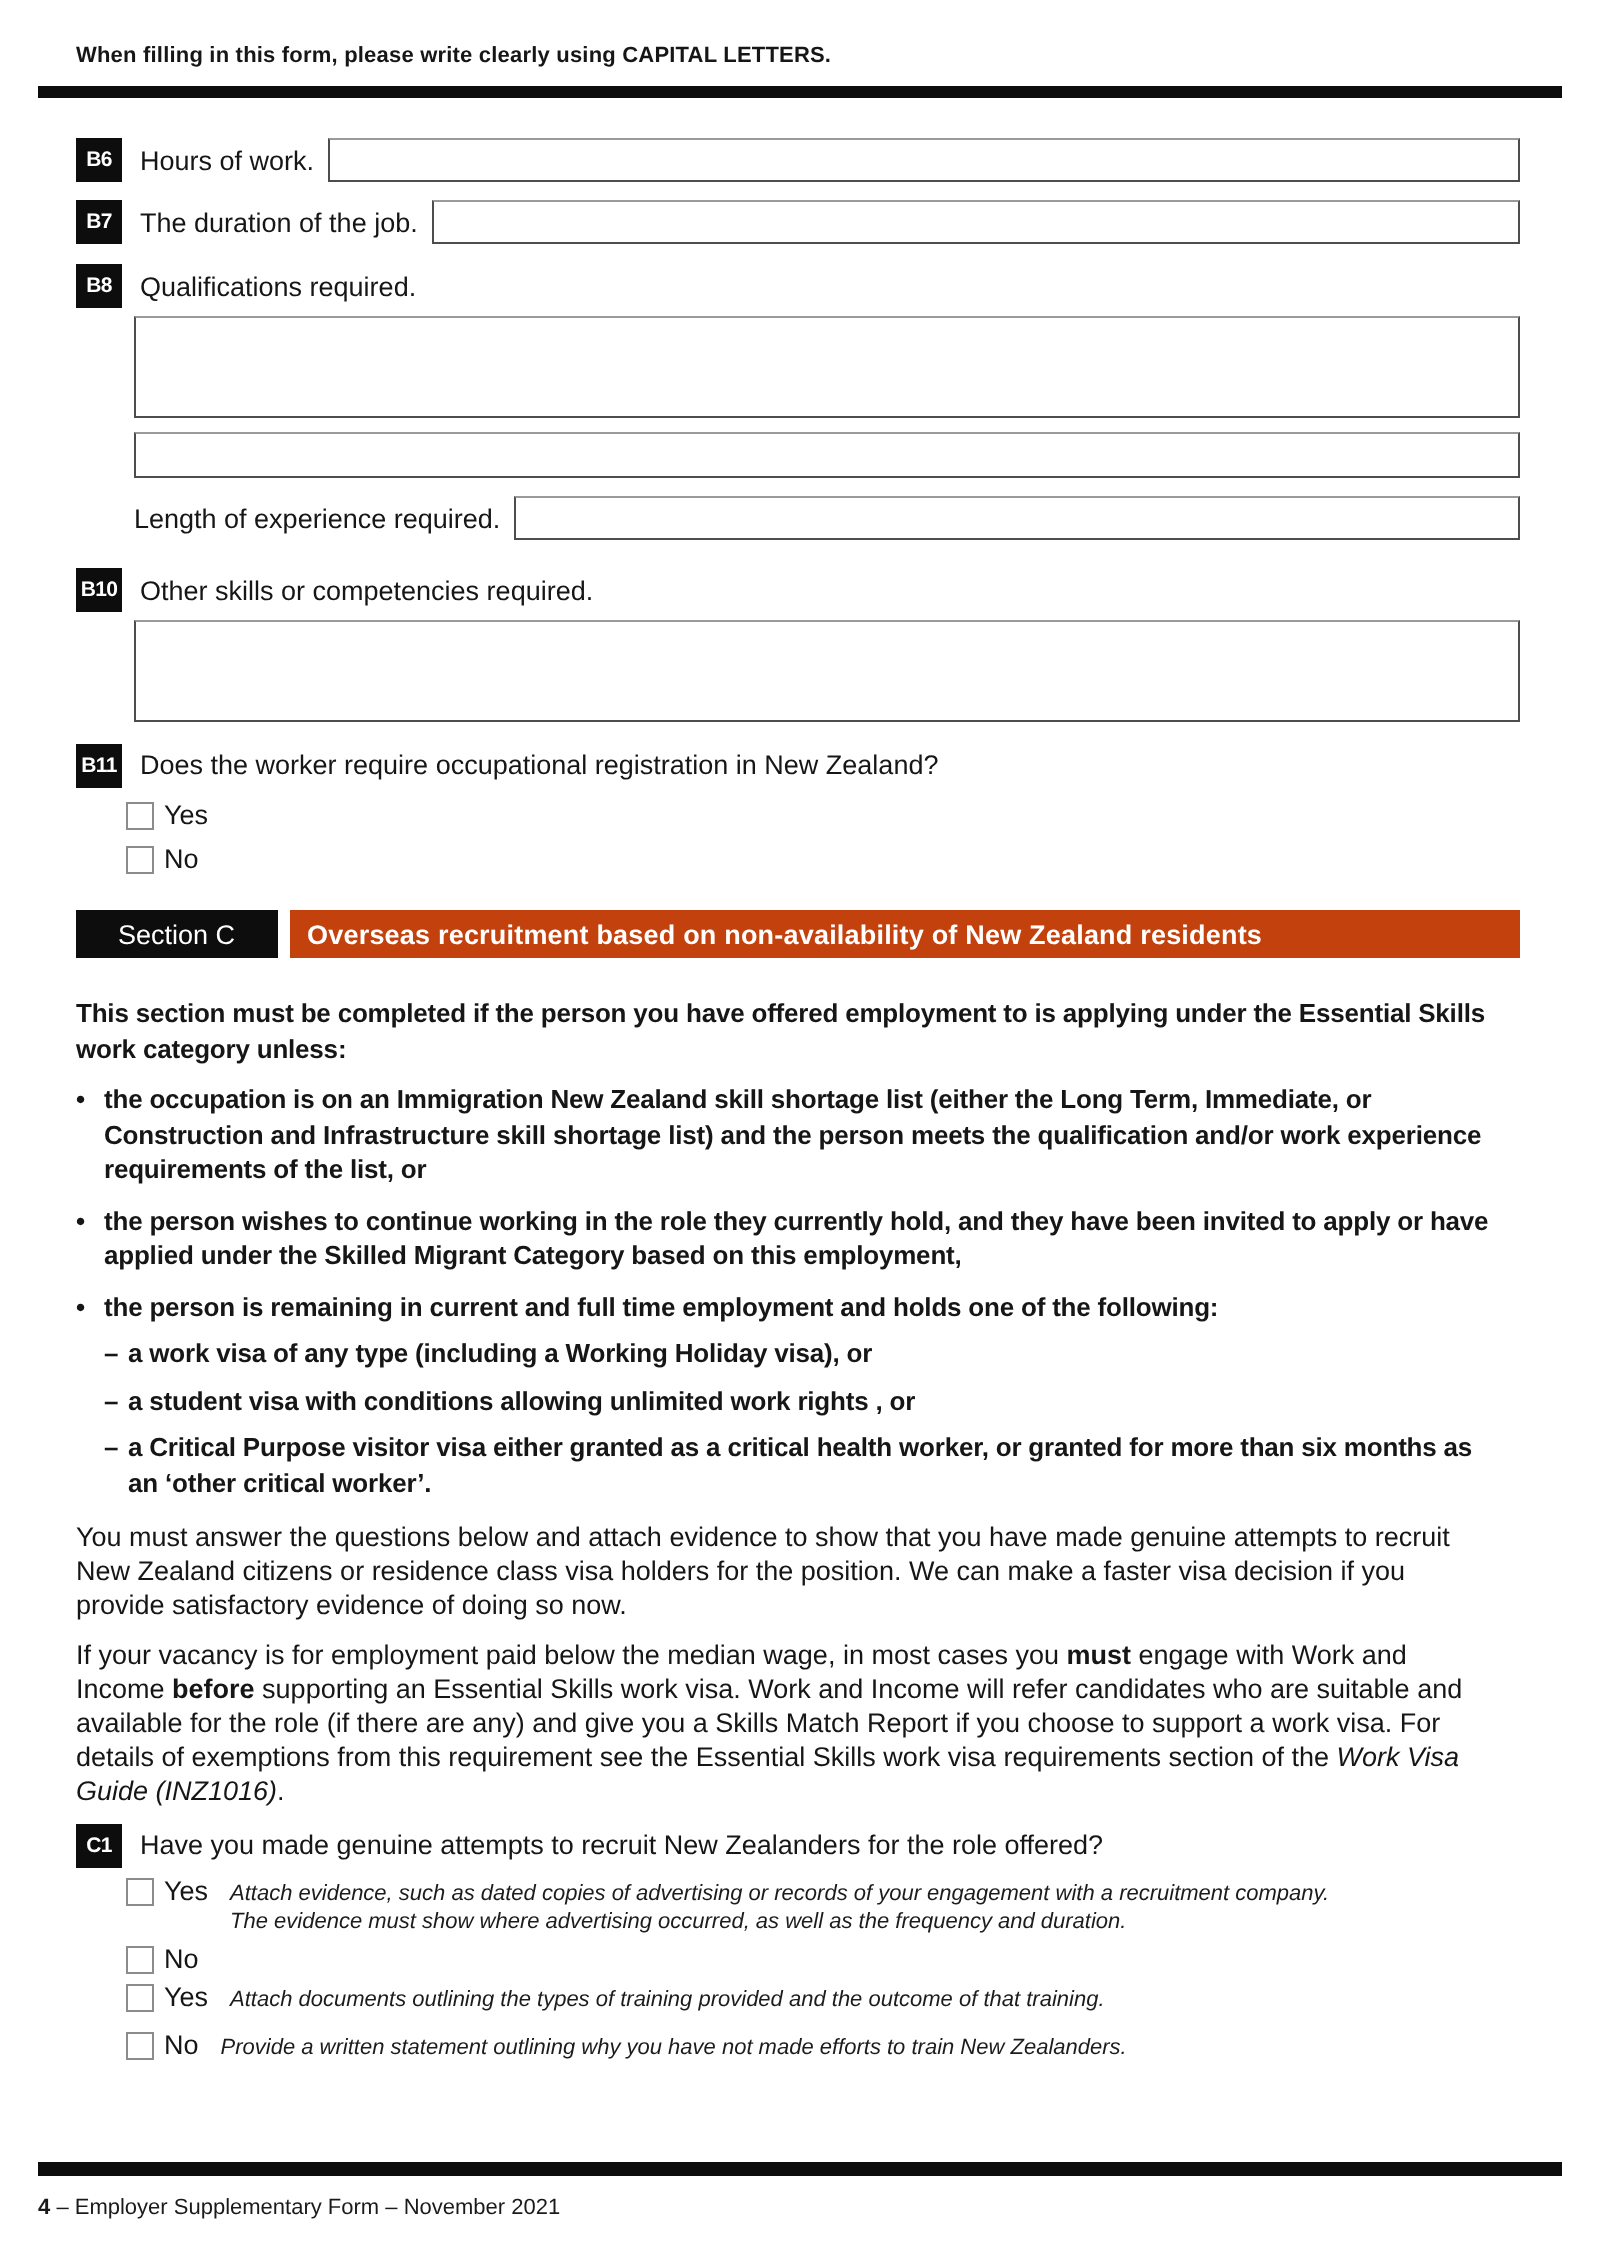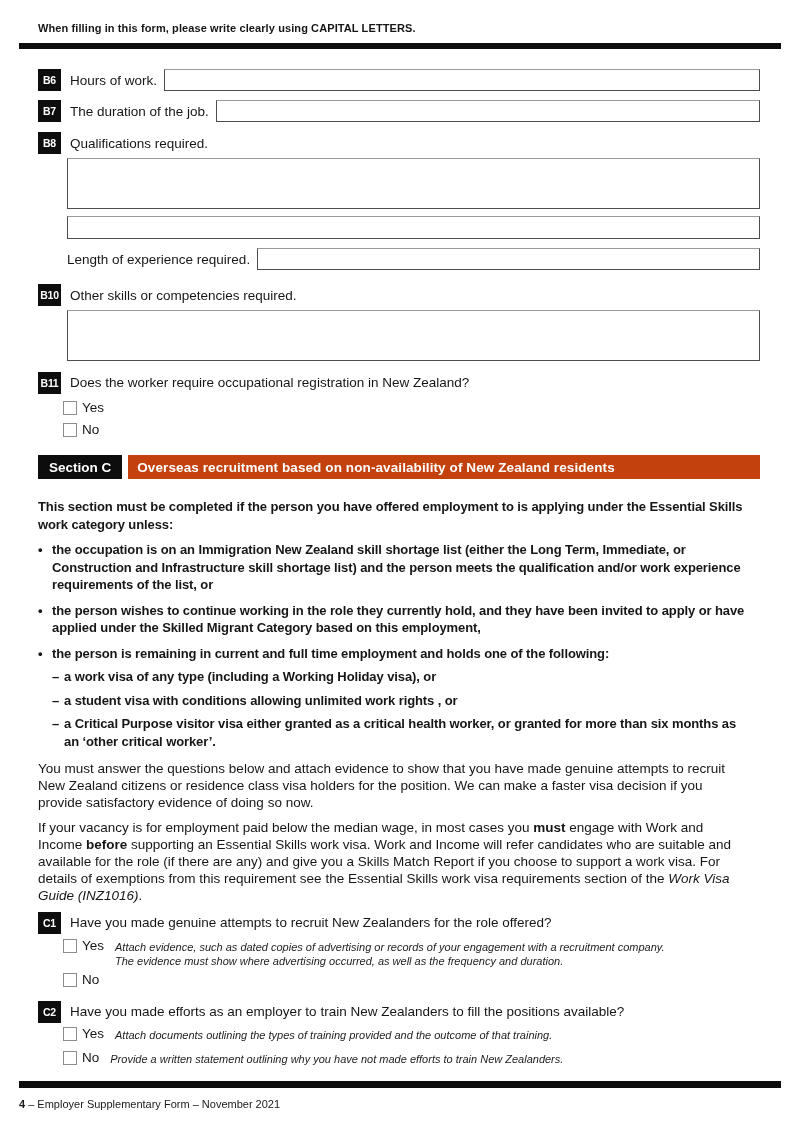--- a/index.html
+++ b/index.html
@@ -41,22 +41,22 @@
   .inline-row .flabel { margin-left: 0; }
 
   .yn-row { display: flex; align-items: flex-start; margin: 6px 0 0 25px; }
   .checkbox { flex: 0 0 auto; width: 14px; height: 14px; border: 1px solid #8c8c8c; background: #fff; margin-top: 1px; }
   .yn-label { font-size: 13.5px; margin-left: 5px; line-height: 16px; }
   .yn-note { font-size: 11px; font-style: italic; margin-left: 11px; line-height: 14px; padding-top: 2px; color: #1c1c1c; }
   .yn-note.wrap { max-width: 560px; }
 
   .section-header { display: flex; margin-top: 17px; height: 24px; }
   .section-badge {
-    background: #0d0d0d; color: #fff; font-size: 13.5px; font-weight: bold;
-    display: flex; align-items: center; padding: 0 11px; flex: 0 0 auto;
+    background: #0d0d0d; color: #fff; font-size: 13.5px; font-weight: normal;
+    display: flex; align-items: center; padding: 0 21px; flex: 0 0 auto;
   }
   .section-titlebar {
     flex: 1 1 auto; background: #c2410c; color: #fff; font-size: 13.5px; font-weight: bold;
     display: flex; align-items: center; padding-left: 9px; margin-left: 6px; letter-spacing: .1px;
   }
 
   .intro { font-size: 13px; font-weight: bold; line-height: 17.5px; margin-top: 19px; max-width: 712px; letter-spacing: -.1px; }
   .bullet { display: flex; margin-top: 8px; font-size: 13px; font-weight: bold; line-height: 17.5px; letter-spacing: -.1px; max-width: 712px; }
   .bullet .marker { flex: 0 0 14px; }
   .sub-bullet { display: flex; margin: 6px 0 0 14px; font-size: 13px; font-weight: bold; line-height: 17.5px; letter-spacing: -.1px; max-width: 698px; }
@@ -168,24 +168,20 @@
     <div class="yn-row c-note">
       <span class="checkbox"></span>
       <span class="yn-label">Yes</span>
       <span class="yn-note wrap">Attach evidence, such as dated copies of advertising or records of your engagement with a recruitment company. The evidence must show where advertising occurred, as well as the frequency and duration.</span>
     </div>
     <div class="yn-row" style="margin-top:4px">
       <span class="checkbox"></span>
       <span class="yn-label">No</span>
     </div>
 
-    <div class="q-head c2">
-      <span class="qbox">C2</span>
-      <span class="question">Have you made efforts as an employer to train New Zealanders to fill the positions available?</span>
-    </div>
     <div class="yn-row" style="margin-top:3px">
       <span class="checkbox"></span>
       <span class="yn-label">Yes</span>
       <span class="yn-note">Attach documents outlining the types of training provided and the outcome of that training.</span>
     </div>
     <div class="yn-row" style="margin-top:8px">
       <span class="checkbox"></span>
       <span class="yn-label">No</span>
       <span class="yn-note">Provide a written statement outlining why you have not made efforts to train New Zealanders.</span>
     </div>

